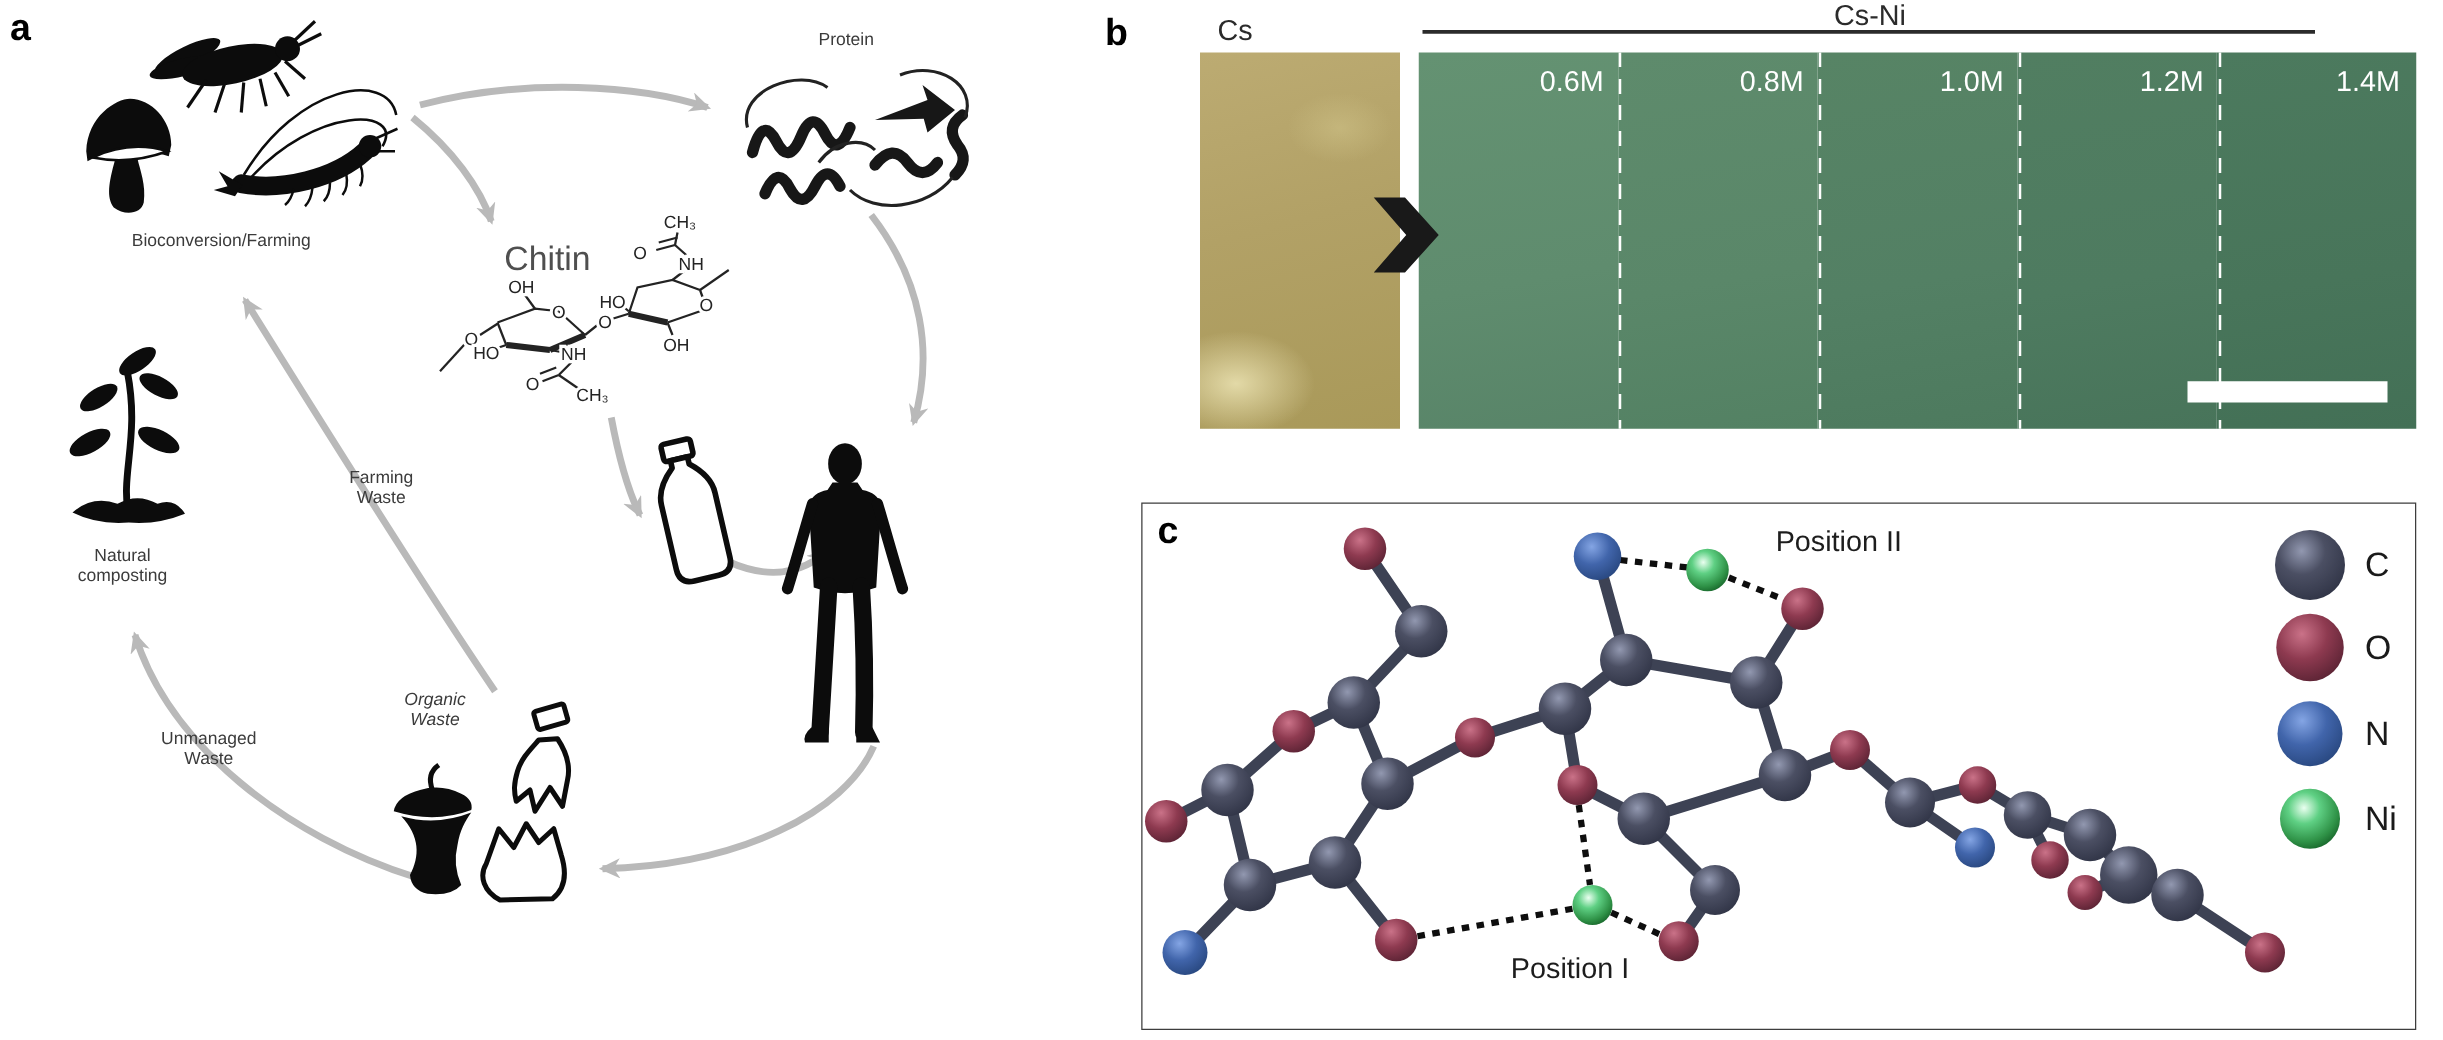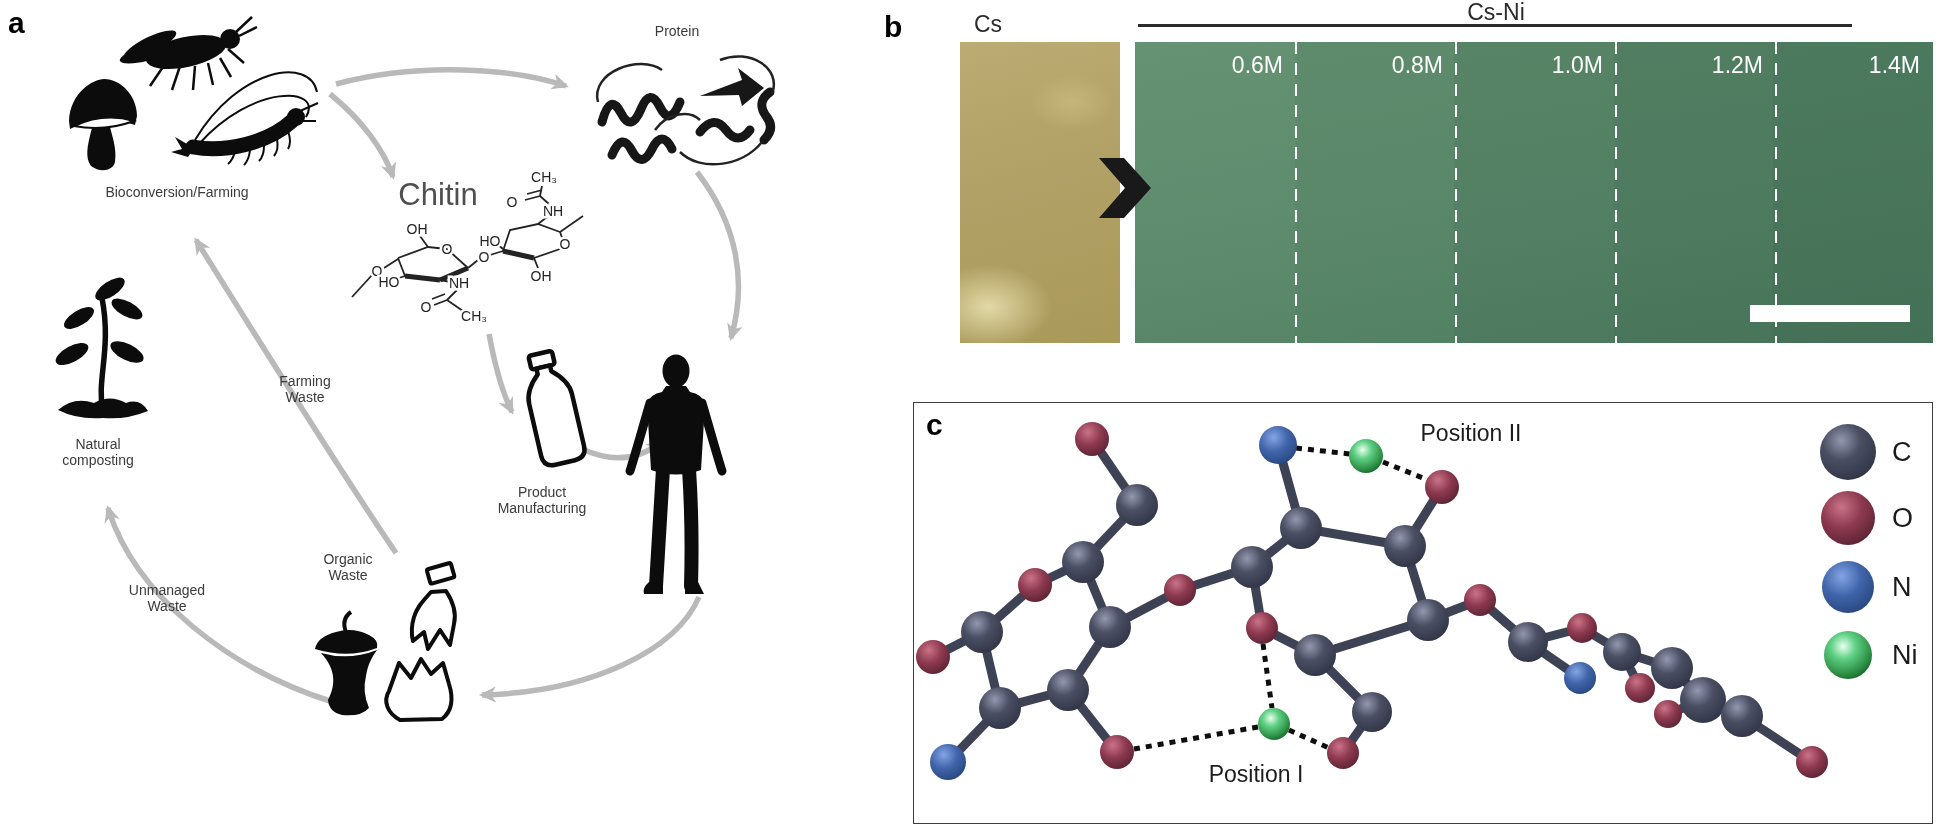--- a/index.html
+++ b/index.html
@@ -207,38 +207,34 @@
         <text class="chemtext" x="512" y="207">O</text>
         <text class="chemtext" x="553" y="216">NH</text>
         <text class="chemtext" x="565" y="249">O</text>
         <text class="chemtext" x="541" y="281">OH</text>
       </g>
     </g>
   </svg>
 
   <div class="lbl l22" style="left:177px;top:185px;">Bioconversion/Farming</div>
   <div class="lbl l22" style="left:677px;top:24px;">Protein</div>
-  <div class="lbl" style="left:438px;top:178px;font-size:31px;color:#4f4f4f;">Chitin</div>
-  <div class="lbl l22" style="left:542px;top:485px;">
-    <span style="display:block">Product</span>
-    <span style="display:block">Manufacturing</span>
-  </div>
+  <div class="lbl" style="left:438px;top:192px;font-size:27px;color:#4f4f4f;">Chitin</div>
   <div class="lbl l22" style="left:98px;top:437px;">
     <span style="display:block">Natural</span>
     <span style="display:block">composting</span>
   </div>
   <div class="lbl l22" style="left:305px;top:374px;">
     <span style="display:block">Farming</span>
     <span style="display:block">Waste</span>
   </div>
   <div class="lbl l22" style="left:167px;top:583px;">
     <span style="display:block">Unmanaged</span>
     <span style="display:block">Waste</span>
   </div>
-  <div class="lbl l22" style="left:348px;top:552px;">
+  <div class="lbl l22" style="left:348px;top:552px;font-style:italic;">
     <span style="display:block">Organic</span>
     <span style="display:block">Waste</span>
   </div>
 
   <div class="panel-letter" style="left:884px;top:10px;">b</div>
   <div class="lbl" style="left:988px;top:12px;font-size:23px;color:#2b2b2b;">Cs</div>
   <div class="lbl" style="left:1496px;top:0px;font-size:23px;color:#2b2b2b;">Cs-Ni</div>
   <div id="csni-line"></div>
 
   <div id="cs-photo" class="photo"></div>

